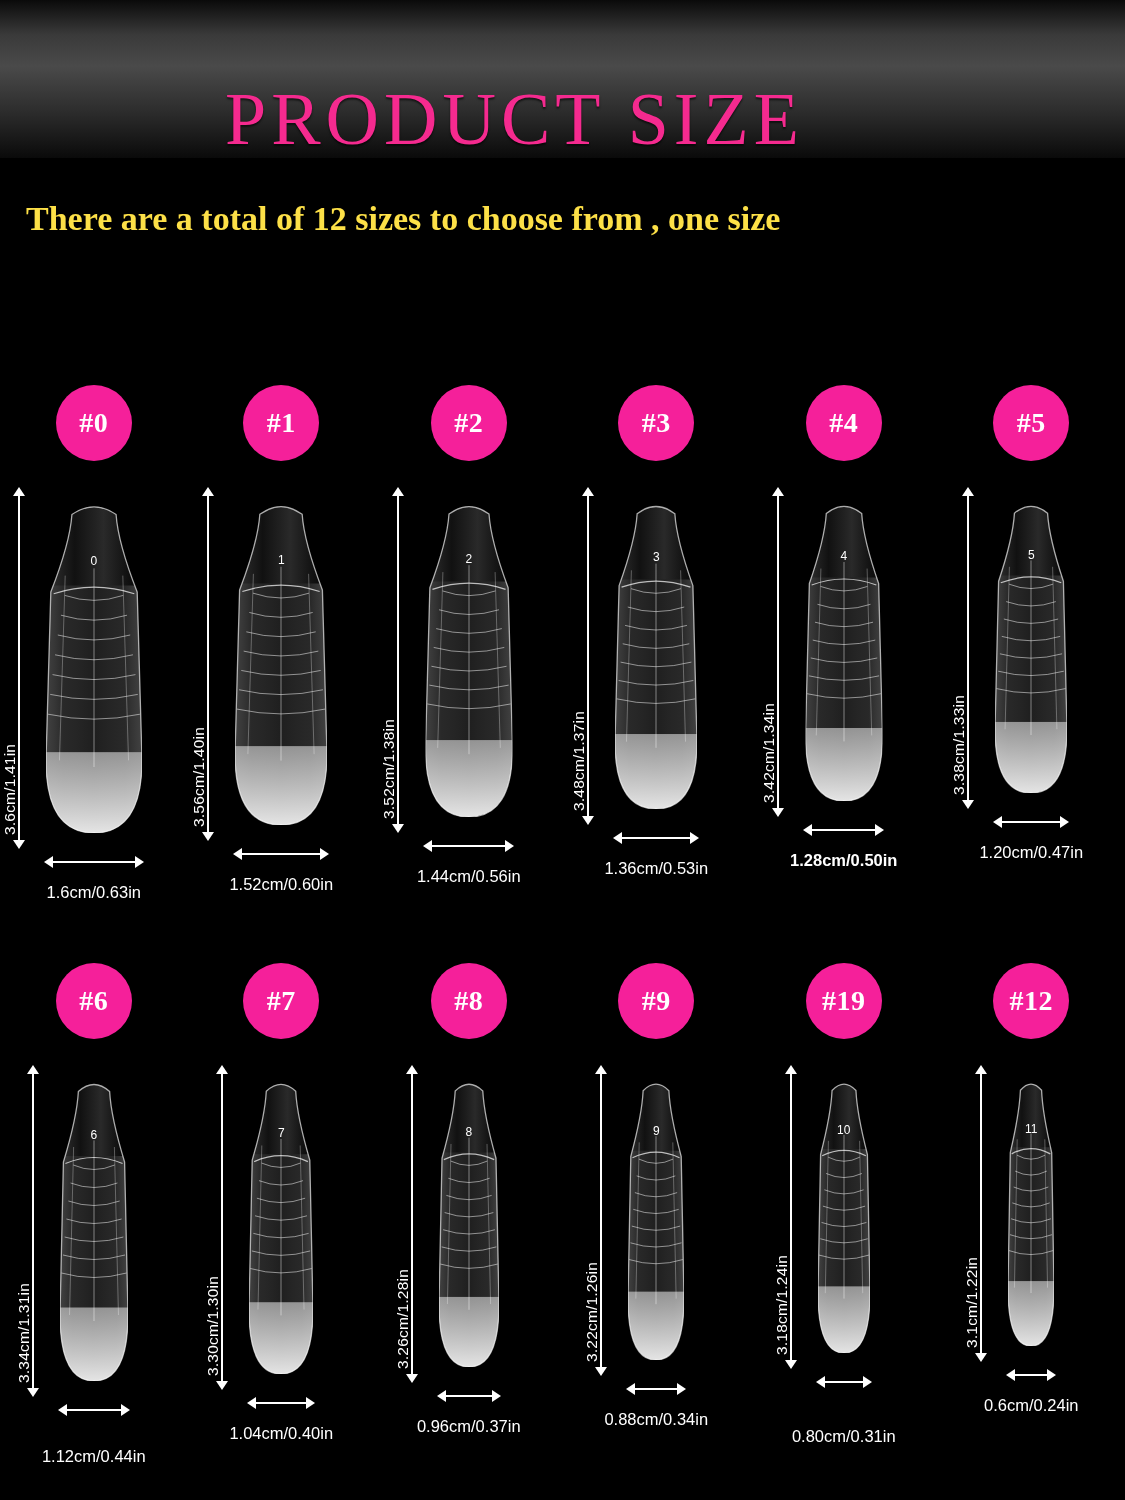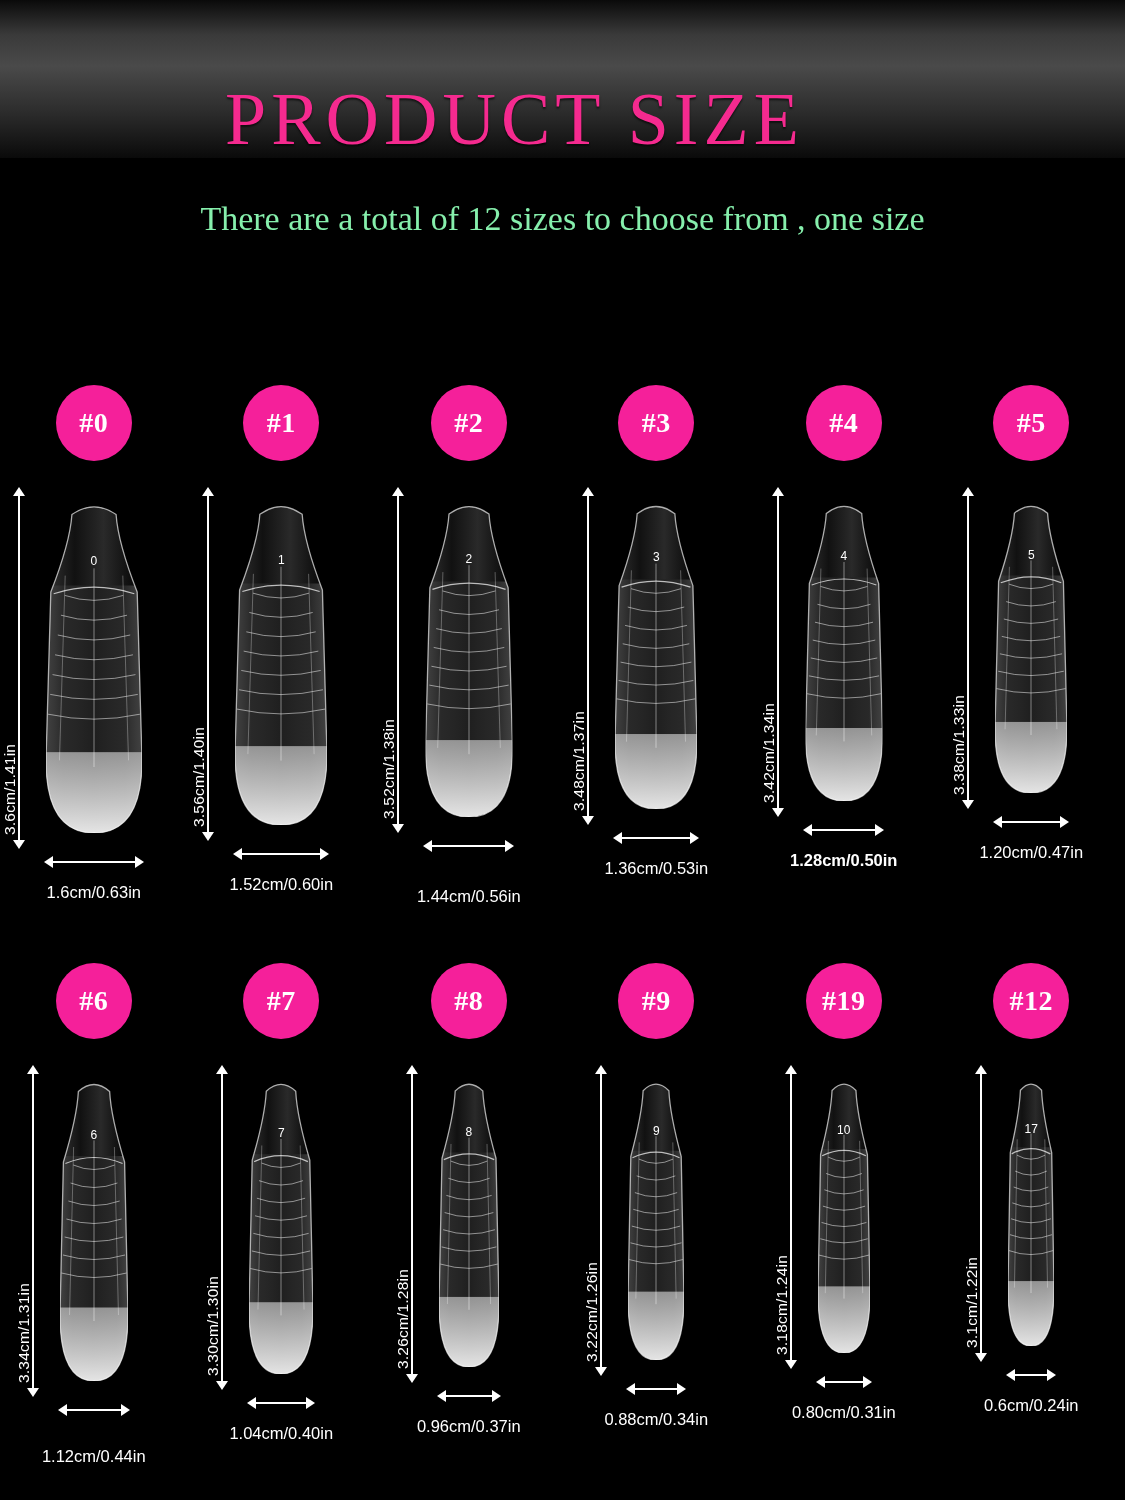--- a/index.html
+++ b/index.html
@@ -38,24 +38,23 @@
     letter-spacing: 5px;
     text-shadow: 0 2px 2px rgba(0,0,0,0.6);
     margin-top: 40px;
   }
 
   
   .subtitle {
     position: absolute;
     top: 196px; left: 0;
     width: 1125px;
-    text-align: center;
-    color: #86efac;
+    color: #fde047;
     font-family: "Liberation Serif", serif;
-    font-weight: normal;
+    font-weight: bold;
     font-size: 34px;
     line-height: 1.34;
     padding: 0 26px;
   }
   .subtitle .line2 { display: block; }
 
   
   .row {
     position: absolute;
     left: 0;
@@ -383,21 +382,21 @@
              L 82.65 84.78
              Q 65.25 37.994 63.510000000000005 10.99
              Q 43.5 -3.7680000000000002 23.49 10.99 Z" fill="none" stroke="rgba(255,255,255,0.65)" stroke-width="1.3"></path>
 
     <path d="M 6.960000000000001 86.35 Q 43.5 73.78999999999999 80.03999999999999 86.35" fill="none" stroke="rgba(255,255,255,0.7)" stroke-width="1.2"></path>
   </svg></div>
         <div class="nail-num" style="top: 166.67px;">2</div>
         <div class="v-arrow" style="top: 110px; height: 330px; left: 22.25px;"></div>
         <div class="v-label" style="top: 130px; height: 304px; left: 5.25px; display: flex; align-items: center;">3.52cm/1.38in</div>
         <div class="h-arrow" style="top: 460px; left: 56.25px; width: 75px;"></div>
-        <div class="h-label" style="top: 482px; margin-top: 20px;">1.44cm/0.56in</div>
+        <div class="h-label" style="top: 482px;">1.44cm/0.56in</div>
       </div>
       <div class="cell">
         <div class="badge">#3</div>
         <div class="nail-wrap" style="top: 118px; width: 82px; height: 306px;">
   <svg width="82" height="306" viewBox="0 0 82 306" xmlns="http://www.w3.org/2000/svg">
     <defs>
       <linearGradient id="bodyg3" x1="0" y1="0" x2="1" y2="0">
         <stop offset="0%" stop-color="#d9d9d9" stop-opacity="0.30"></stop>
         <stop offset="18%" stop-color="#ffffff" stop-opacity="0.16"></stop>
         <stop offset="50%" stop-color="#9a9a9a" stop-opacity="0.20"></stop>
@@ -945,21 +944,21 @@
              L 49.400000000000006 73.44
              Q 39 32.912000000000006 37.96 9.520000000000001
              Q 26 -3.2640000000000002 14.04 9.520000000000001 Z" fill="none" stroke="rgba(255,255,255,0.65)" stroke-width="1.3"></path>
 
     <path d="M 4.16 74.80000000000001 Q 26 63.92 47.84 74.80000000000001" fill="none" stroke="rgba(255,255,255,0.7)" stroke-width="1.2"></path>
   </svg></div>
         <div class="nail-num" style="top: 160.16px;">10</div>
         <div class="v-arrow" style="top: 110px; height: 288px; left: 39.75px;"></div>
         <div class="v-label" style="top: 130px; height: 262px; left: 22.75px; display: flex; align-items: center;">3.18cm/1.24in</div>
         <div class="h-arrow" style="top: 418px; left: 73.75px; width: 40px;"></div>
-        <div class="h-label" style="top: 440px; text-align: center;">0.80cm/0.31in</div>
+        <div class="h-label" style="top: 464px; text-align: center;">0.80cm/0.31in</div>
       </div>
       <div class="cell">
         <div class="badge">#12</div>
         <div class="nail-wrap" style="top: 118px; width: 46px; height: 265px;">
   <svg width="46" height="265" viewBox="0 0 46 265" xmlns="http://www.w3.org/2000/svg">
     <defs>
       <linearGradient id="bodyg11" x1="0" y1="0" x2="1" y2="0">
         <stop offset="0%" stop-color="#d9d9d9" stop-opacity="0.30"></stop>
         <stop offset="18%" stop-color="#ffffff" stop-opacity="0.16"></stop>
         <stop offset="50%" stop-color="#9a9a9a" stop-opacity="0.20"></stop>
@@ -1011,21 +1010,21 @@
              Q 11.5 32.065 2.3000000000000007 71.55
              L 0 206.70000000000002
              Q 0 265 23 265
              Q 46 265 46 206.70000000000002
              L 43.7 71.55
              Q 34.5 32.065 33.58 9.275
              Q 23 -3.18 12.42 9.275 Z" fill="none" stroke="rgba(255,255,255,0.65)" stroke-width="1.3"></path>
 
     <path d="M 3.6799999999999997 72.875 Q 23 62.275 42.32 72.875" fill="none" stroke="rgba(255,255,255,0.7)" stroke-width="1.2"></path>
   </svg></div>
-        <div class="nail-num" style="top: 159.075px;">17</div>
+        <div class="nail-num" style="top: 159.075px;">11</div>
         <div class="v-arrow" style="top: 110px; height: 281px; left: 42.75px;"></div>
         <div class="v-label" style="top: 130px; height: 255px; left: 25.75px; display: flex; align-items: center;">3.1cm/1.22in</div>
         <div class="h-arrow" style="top: 411px; left: 76.75px; width: 34px;"></div>
         <div class="h-label" style="top: 433px;">0.6cm/0.24in</div>
       </div>
     </div>
 
 </div>
 
 </body></html>

